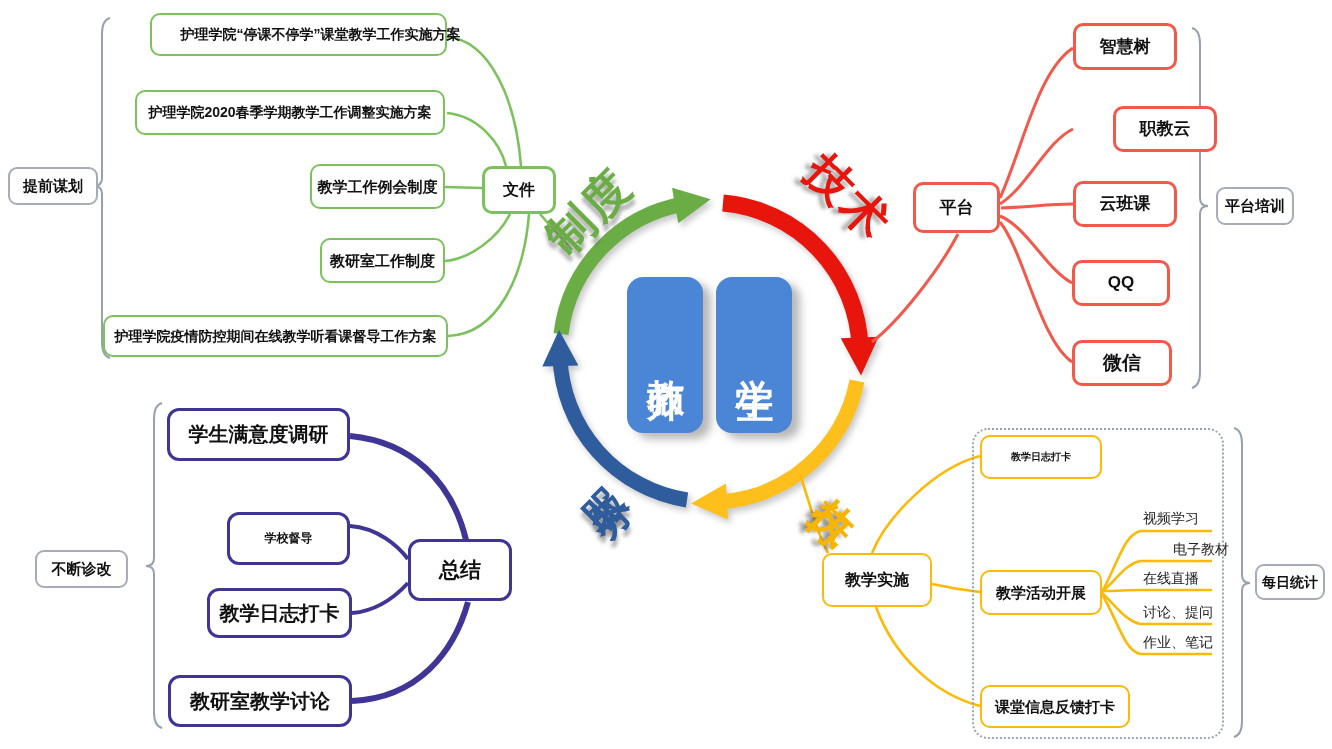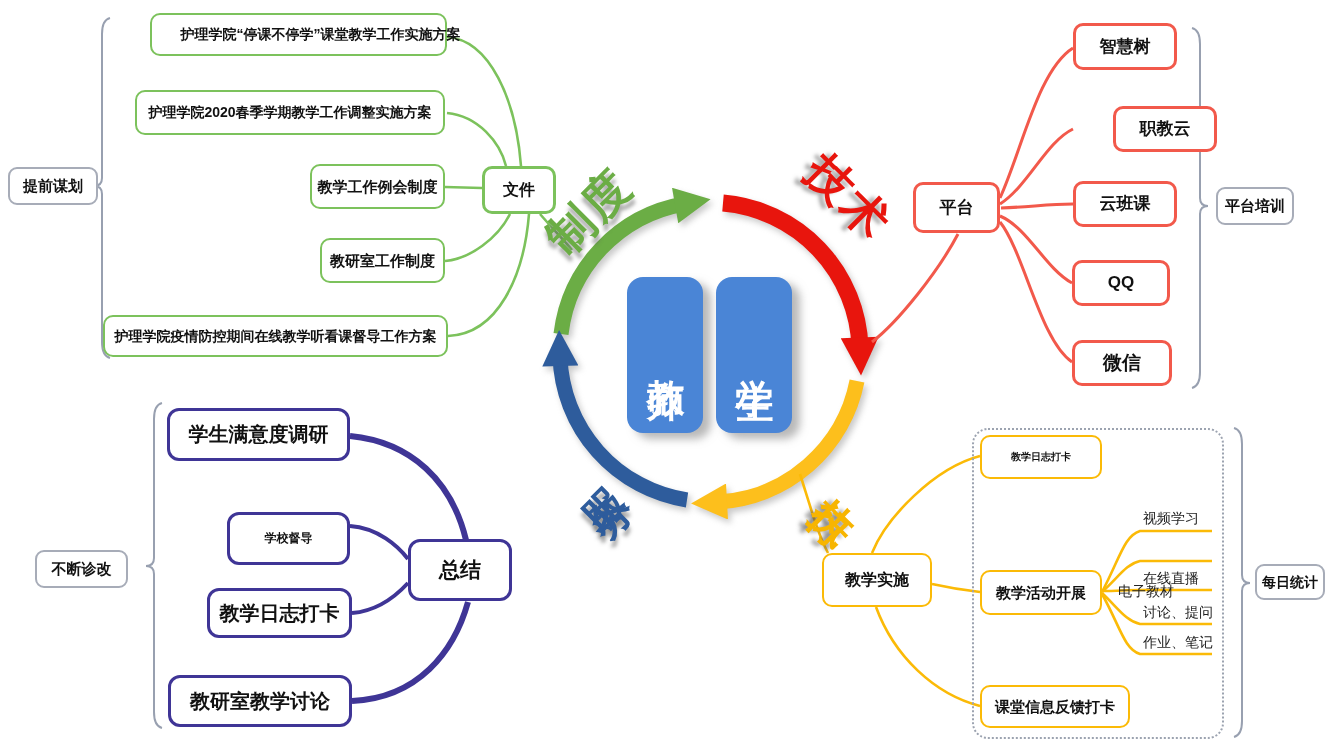--- a/index.html
+++ b/index.html
@@ -211,21 +211,21 @@
   </div>
   <div class="box yellow-b" style="left:980px;top:570px;width:122px;height:45px;font-size:15px;">
     <span>教学活动开展</span>
   </div>
   <div class="box yellow-b" style="left:980px;top:685px;width:150px;height:43px;font-size:15px;">
     <span>课堂信息反馈打卡</span>
   </div>
   <div class="subitem" style="left:1143px;top:510px;">
     <span>视频学习</span>
   </div>
-  <div class="subitem" style="left:1118px;top:541px;margin-top:42px;">
+  <div class="subitem" style="left:1173px;top:541px;">
     <span>电子教材</span>
   </div>
   <div class="subitem" style="left:1143px;top:570px;">
     <span>在线直播</span>
   </div>
   <div class="subitem" style="left:1143px;top:604px;">
     <span>讨论、提问</span>
   </div>
   <div class="subitem" style="left:1143px;top:634px;">
     <span>作业、笔记</span>

